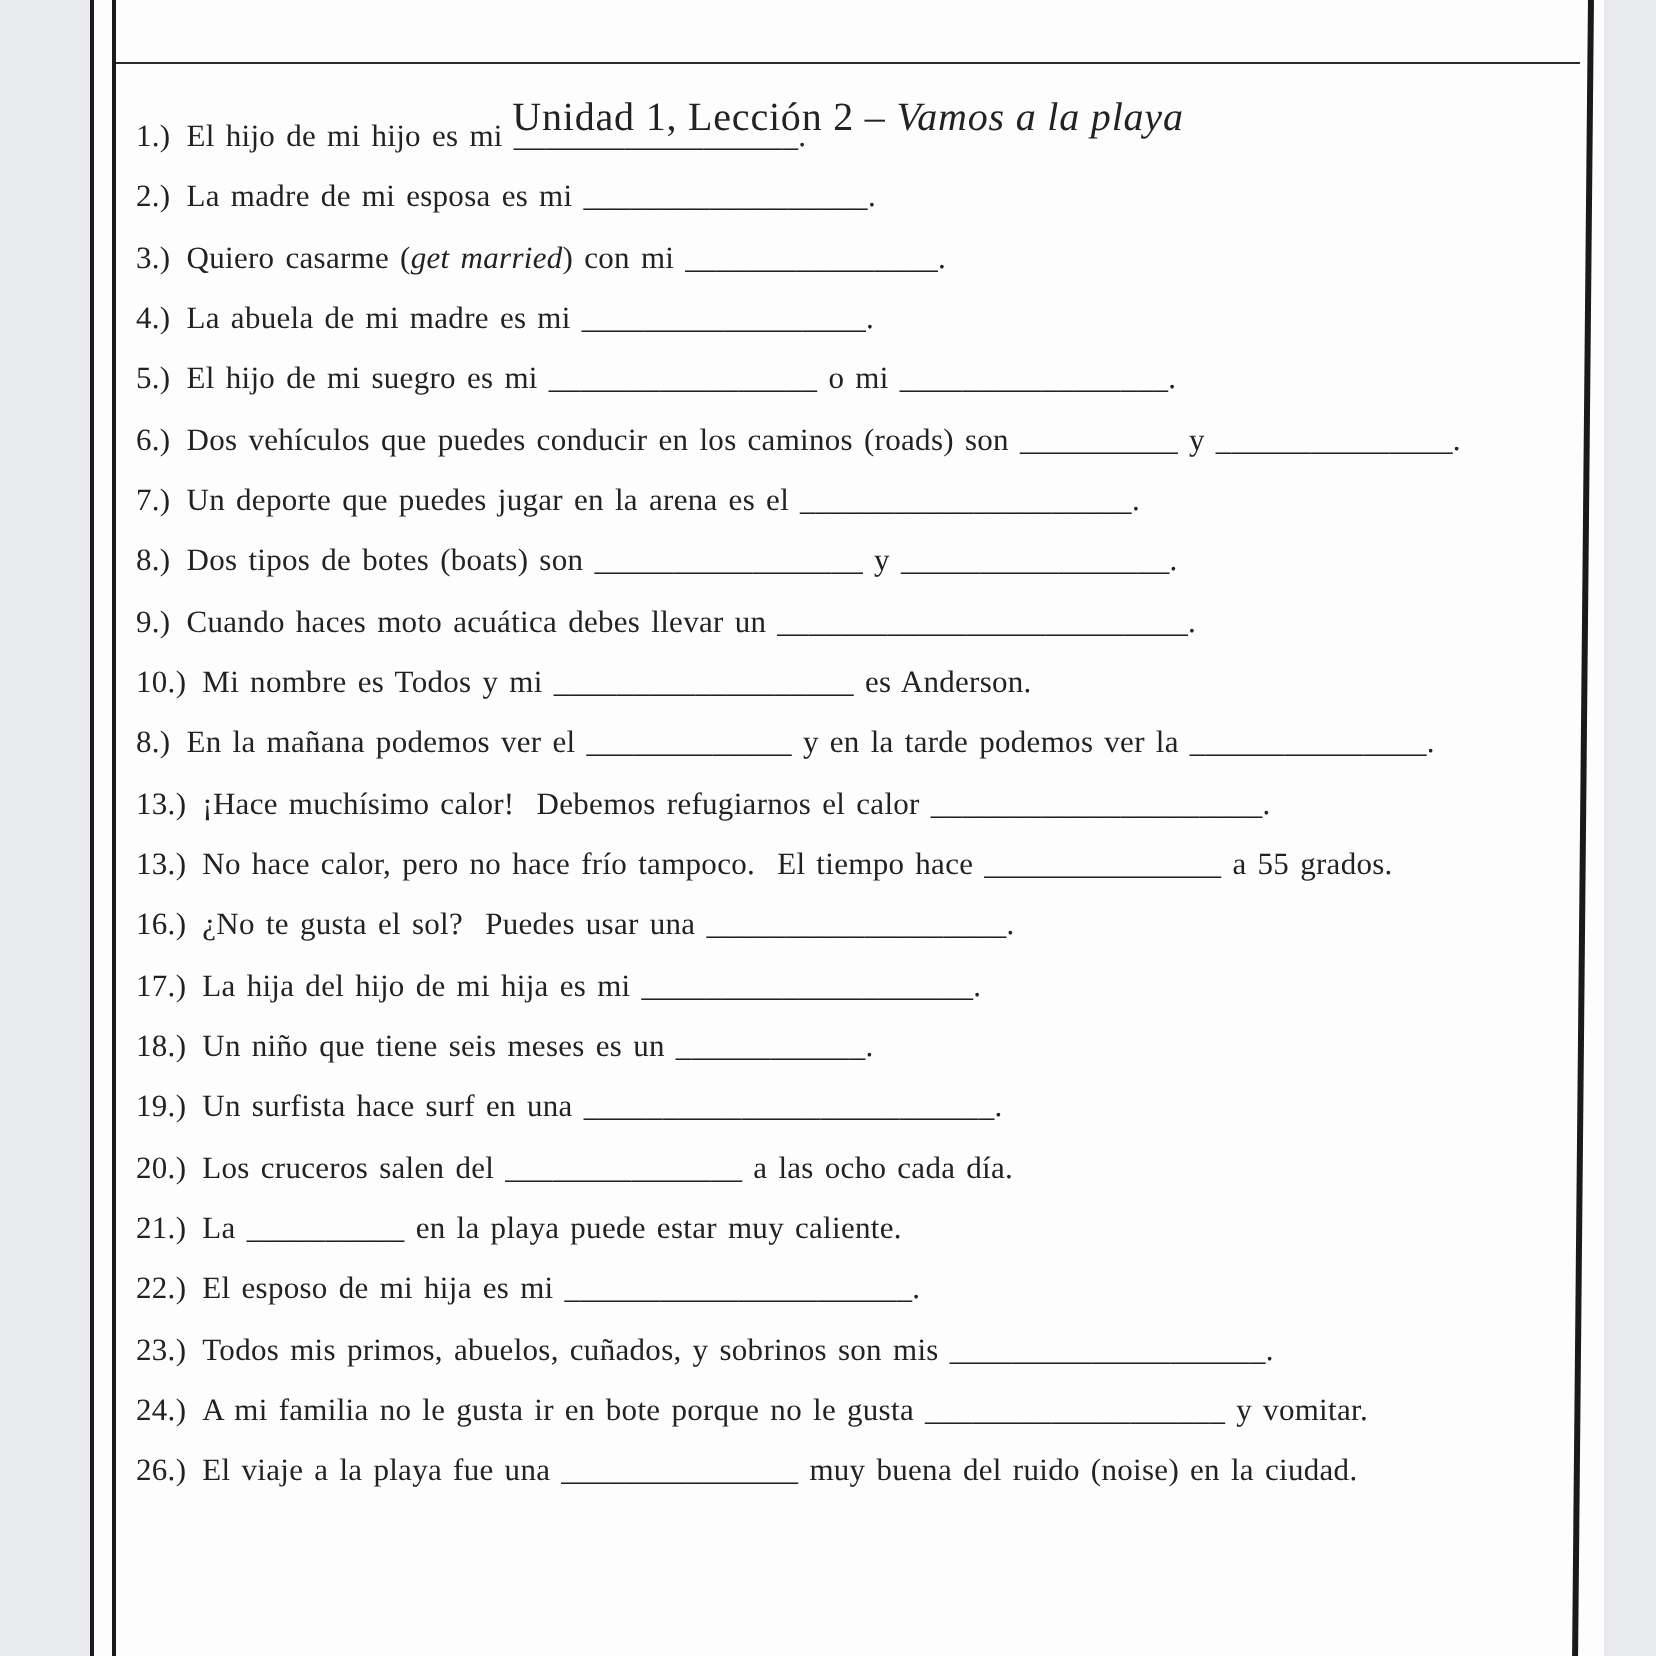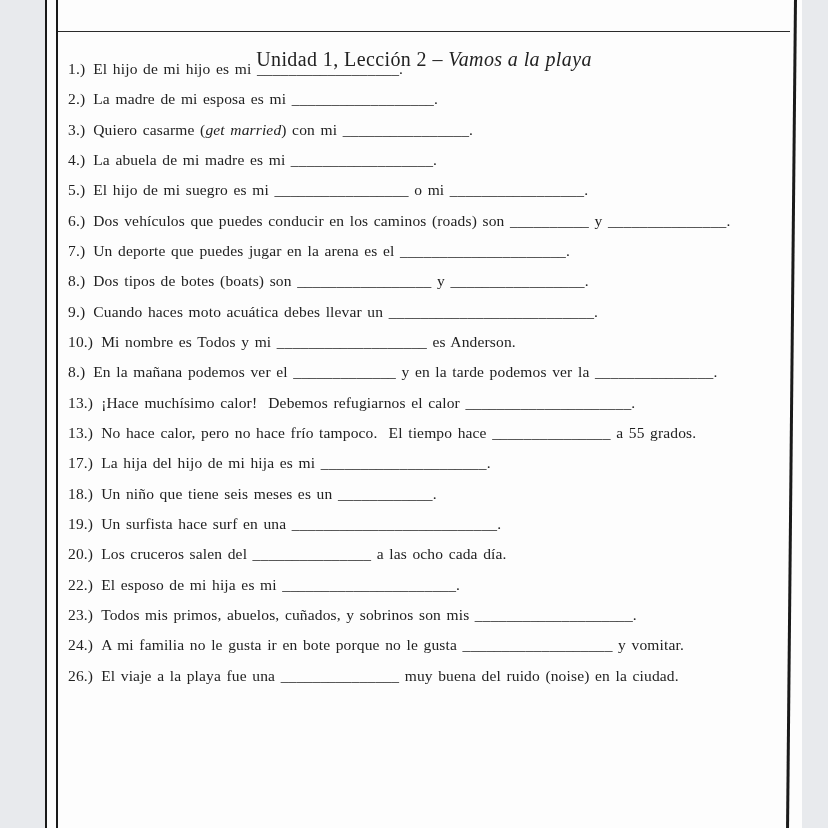--- a/index.html
+++ b/index.html
@@ -108,29 +108,31 @@
   <div class="q-row"><span class="q-num">10.)</span><span class="q-text"><span>Mi nombre es Todos y mi ___________________ es Anderson.</span></span></div>
 
   <div class="q-row"><span class="q-num">8.)</span><span class="q-text"><span>En la mañana podemos ver el _____________ y en la tarde podemos ver la _______________.</span></span></div>
 
 
   <div class="q-row"><span class="q-num">13.)</span><span class="q-text"><span>¡Hace muchísimo calor!  Debemos refugiarnos el calor _____________________.</span></span></div>
 
   <div class="q-row"><span class="q-num">13.)</span><span class="q-text"><span>No hace calor, pero no hace frío tampoco.  El tiempo hace _______________ a 55 grados.</span></span></div>
 
 
+  <div class="q-row"><span class="q-num">16.)</span><span class="q-text"><span>¿No te gusta el sol?  Puedes usar una ___________________.</span></span></div>
 
   <div class="q-row"><span class="q-num">17.)</span><span class="q-text"><span>La hija del hijo de mi hija es mi _____________________.</span></span></div>
 
   <div class="q-row"><span class="q-num">18.)</span><span class="q-text"><span>Un niño que tiene seis meses es un ____________.</span></span></div>
 
   <div class="q-row"><span class="q-num">19.)</span><span class="q-text"><span>Un surfista hace surf en una __________________________.</span></span></div>
 
   <div class="q-row"><span class="q-num">20.)</span><span class="q-text"><span>Los cruceros salen del _______________ a las ocho cada día.</span></span></div>
 
+  <div class="q-row"><span class="q-num">21.)</span><span class="q-text"><span>La __________ en la playa puede estar muy caliente.</span></span></div>
 
   <div class="q-row"><span class="q-num">22.)</span><span class="q-text"><span>El esposo de mi hija es mi ______________________.</span></span></div>
 
   <div class="q-row"><span class="q-num">23.)</span><span class="q-text"><span>Todos mis primos, abuelos, cuñados, y sobrinos son mis ____________________.</span></span></div>
 
   <div class="q-row"><span class="q-num">24.)</span><span class="q-text"><span>A mi familia no le gusta ir en bote porque no le gusta ___________________ y vomitar.</span></span></div>
 
 
   <div class="q-row"><span class="q-num">26.)</span><span class="q-text"><span>El viaje a la playa fue una _______________ muy buena del ruido (noise) en la ciudad.</span></span></div>
 </div>

